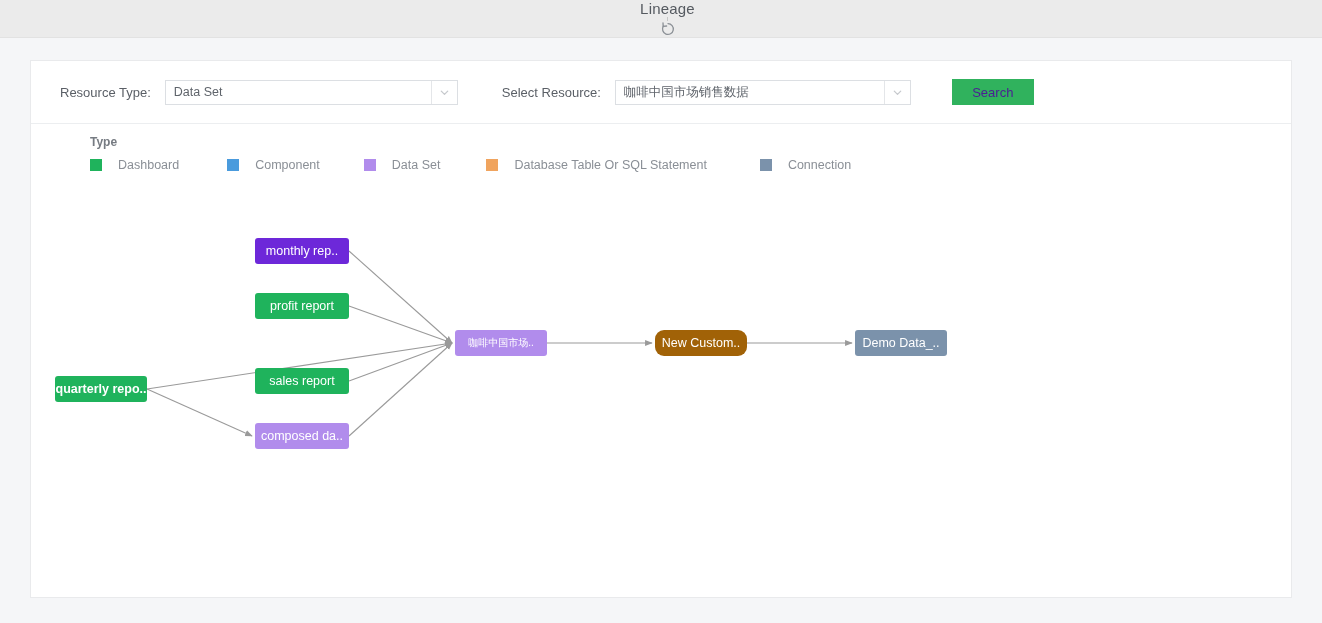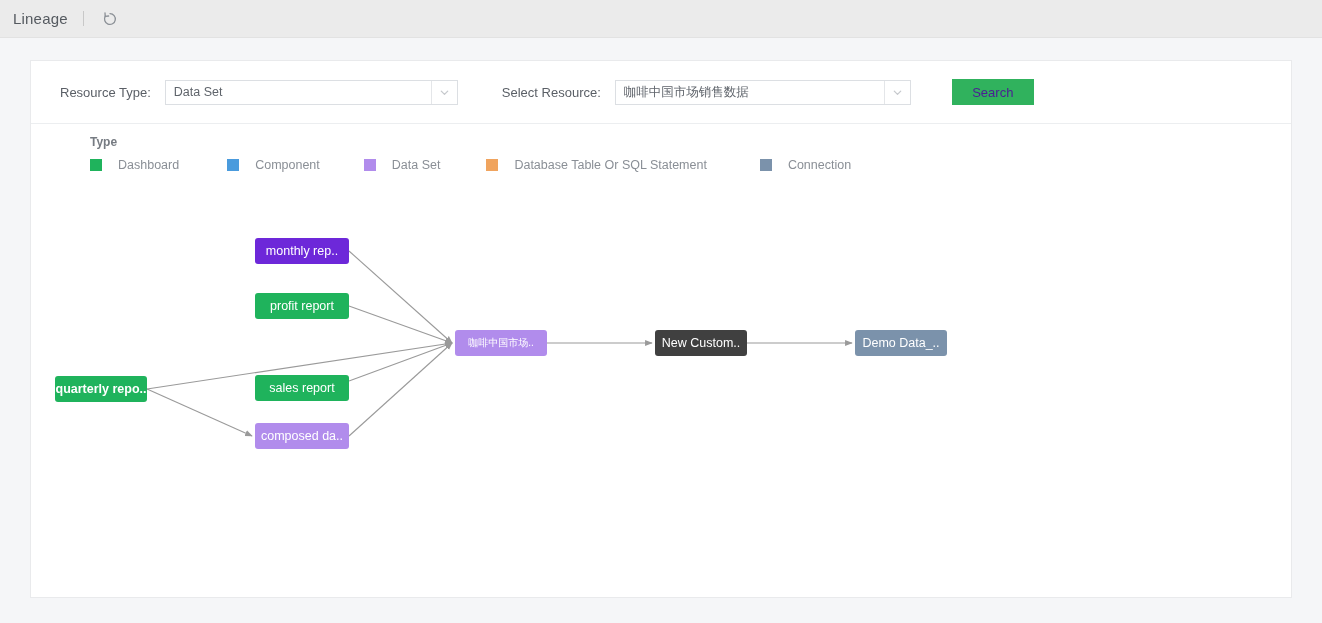--- a/index.html
+++ b/index.html
@@ -12,20 +12,21 @@
   }
 
   
   .topbar {
     height: 38px;
     background: #ebebeb;
     border-bottom: 1px solid #e2e2e2;
     display: flex;
     align-items: center;
     padding-left: 13px;
+    flex-direction: column;
   }
   .topbar-title {
     font-size: 15px;
     color: #555a60;
     letter-spacing: .2px;
   }
   .topbar-sep {
     width: 1px;
     height: 15px;
     background: #c8c8c8;
@@ -249,21 +250,21 @@
         <line x1="318" y1="375" x2="421" y2="282" stroke="#9a9a9a" stroke-width="1.1" marker-end="url(#arrow)"></line>
         <line x1="116" y1="328" x2="421" y2="282" stroke="#9a9a9a" stroke-width="1.1" marker-end="url(#arrow)"></line>
         <line x1="116" y1="328" x2="221" y2="375" stroke="#9a9a9a" stroke-width="1.1" marker-end="url(#arrow)"></line>
         <line x1="516" y1="282" x2="621" y2="282" stroke="#9a9a9a" stroke-width="1.1" marker-end="url(#arrow)"></line>
         <line x1="716" y1="282" x2="821" y2="282" stroke="#9a9a9a" stroke-width="1.1" marker-end="url(#arrow)"></line>
       </svg>
     <div id="graph-nodes">
         <div class="node" title="quarterly repo.." style="left: 24px; top: 315px; width: 92px; height: 26px; background: rgb(31, 179, 92); font-weight: bold;">quarterly repo..</div>
         <div class="node" title="monthly rep.." style="left: 224px; top: 177px; width: 94px; height: 26px; background: #6d28d9;">monthly rep..</div>
         <div class="node" title="profit report" style="left: 224px; top: 232px; width: 94px; height: 26px; background: rgb(31, 179, 92);">profit report</div>
-        <div class="node" title="sales report" style="left: 224px; top: 307px; width: 94px; height: 26px; background: rgb(31, 179, 92); margin-top: 7px;">sales report</div>
+        <div class="node" title="sales report" style="left: 224px; top: 307px; width: 94px; height: 26px; background: rgb(31, 179, 92);">sales report</div>
         <div class="node" title="composed da.." style="left: 224px; top: 362px; width: 94px; height: 26px; background: rgb(177, 140, 236);">composed da..</div>
         <div class="node cjk" title="咖啡中国市场.." style="left: 424px; top: 269px; width: 92px; height: 26px; background: rgb(177, 140, 236);">咖啡中国市场..</div>
-        <div class="node" title="New Custom.." style="left: 624px; top: 269px; width: 92px; height: 26px; background: #404040;">New Custom..</div>
+        <div class="node" title="New Custom.." style="left: 624px; top: 269px; width: 92px; height: 26px; background: #a16207; border-radius: 9px;">New Custom..</div>
         <div class="node" title="Demo Data_.." style="left: 824px; top: 269px; width: 92px; height: 26px; background: rgb(123, 146, 171);">Demo Data_..</div>
       </div>
   </div>
 
 </div>
 
 </body></html>

